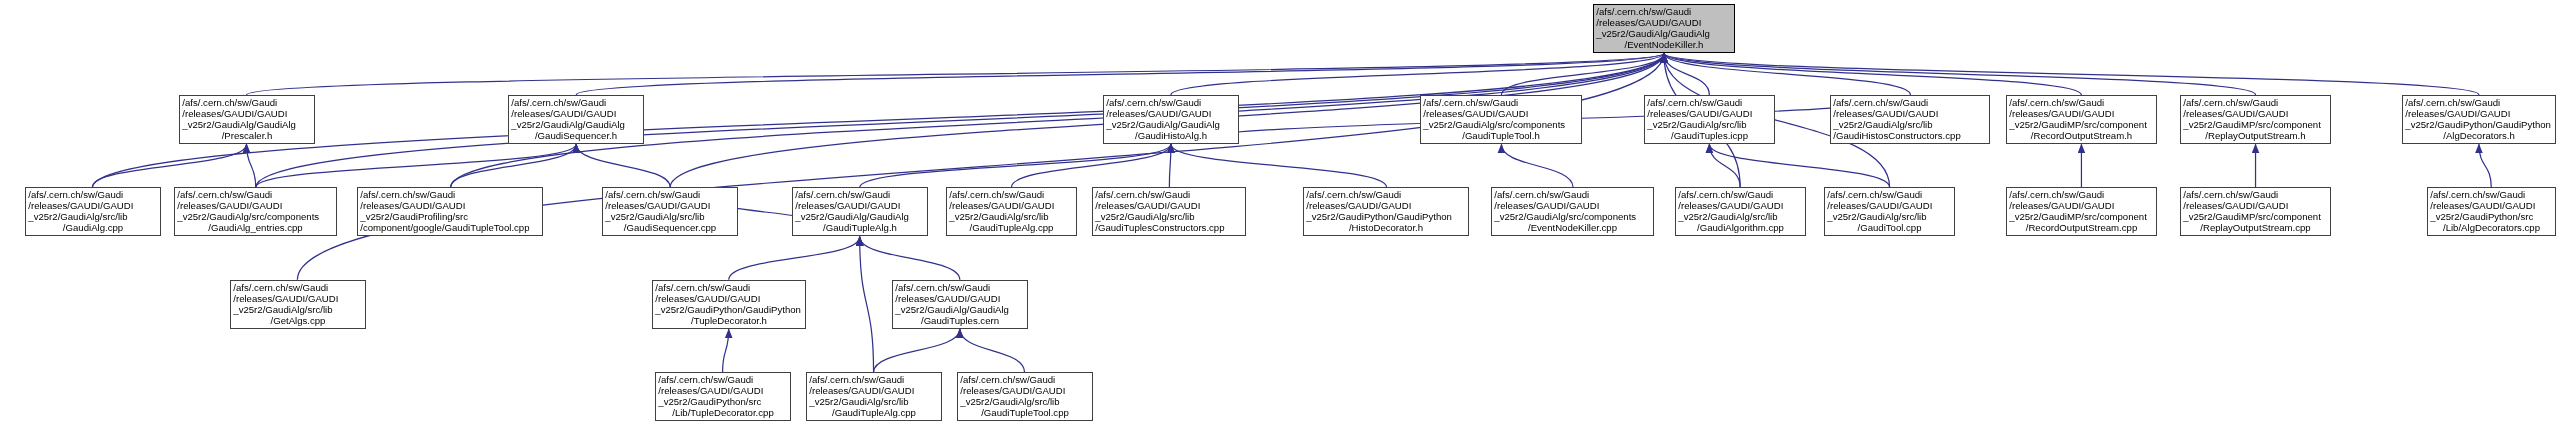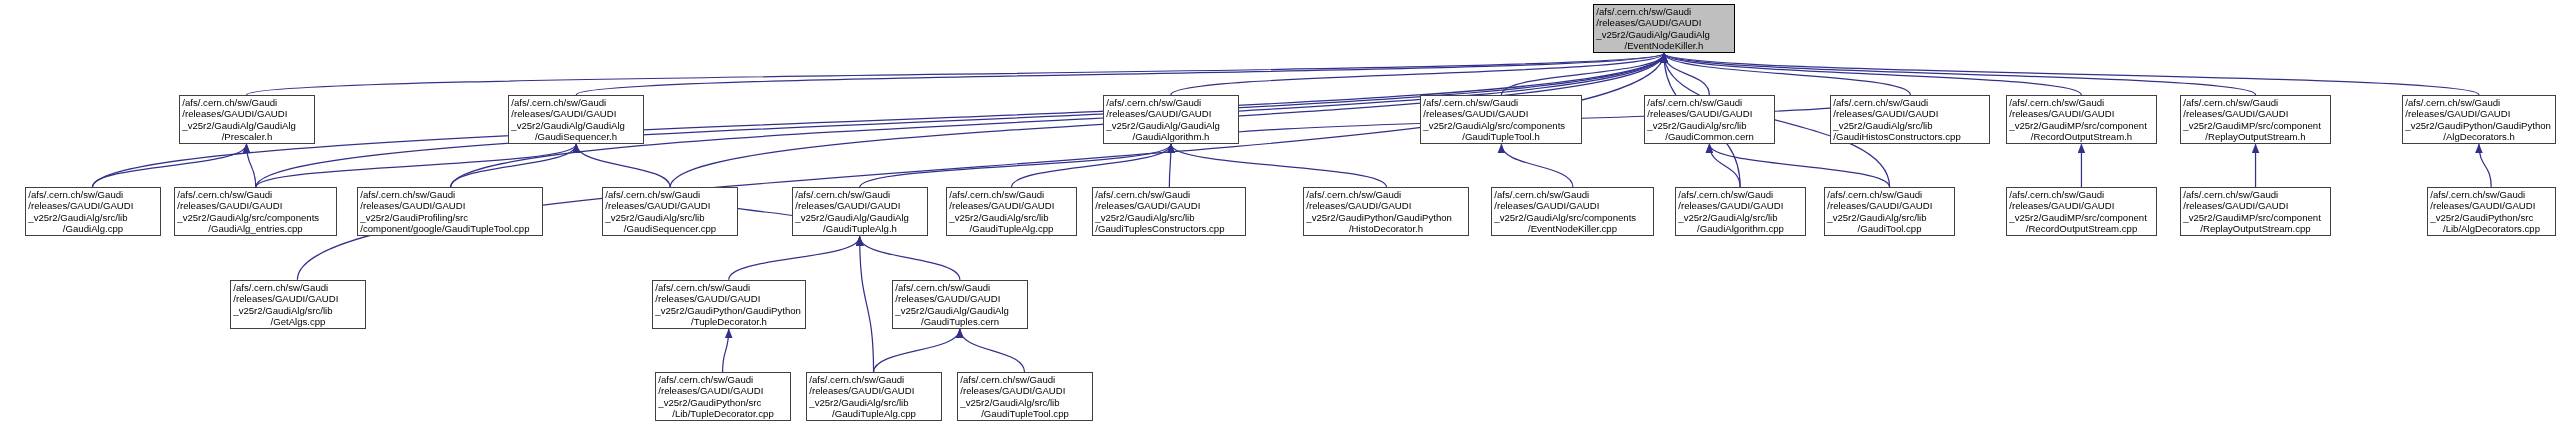--- a/index.html
+++ b/index.html
@@ -16,21 +16,21 @@
     box-sizing:border-box;
     background:#ffffff;
     border:0.8px solid #404040;
     color:#000000;
     font-size:9.6px;
     line-height:11px;
     text-align:center;
     display:flex;
     flex-direction:column;
     align-items:center;
-    justify-content:space-between;
+    justify-content:flex-start;
     white-space:pre;
     padding:0.8px 2.3px;
     z-index:3;
   }
   .node.root{
     background:#bfbfbf;
     border:0.8px solid #000000;
   }
   .node .ln{display:block;}
   .node .ln.l{align-self:flex-start;}
@@ -84,23 +84,23 @@
         <path d="M870,243 C870,278.2 1116,271.8 1116,307" marker-end="url(#arrow)"></path>
         <path d="M938,483 C938,452.2 946,457.8 946,427" marker-end="url(#arrow)"></path>
         <path d="M1134,483 C1134,452.2 1246,457.8 1246,427" marker-end="url(#arrow)"></path>
         <path d="M1330,483 C1330,452.2 1246,457.8 1246,427" marker-end="url(#arrow)"></path>
       </g>
   </svg>
   <div id="node-layer">
       <div class="node root" style="left: 1593px; top: 3.9px; width: 142px; height: 49px;"><span class="ln l">/afs/.cern.ch/sw/Gaudi</span><span class="ln l">/releases/GAUDI/GAUDI</span><span class="ln l">_v25r2/GaudiAlg/GaudiAlg</span><span class="ln">/EventNodeKiller.h</span></div>
       <div class="node" style="left: 179px; top: 95px; width: 136px; height: 49px;"><span class="ln l">/afs/.cern.ch/sw/Gaudi</span><span class="ln l">/releases/GAUDI/GAUDI</span><span class="ln l">_v25r2/GaudiAlg/GaudiAlg</span><span class="ln">/Prescaler.h</span></div>
       <div class="node" style="left: 508px; top: 95px; width: 136px; height: 49px;"><span class="ln l">/afs/.cern.ch/sw/Gaudi</span><span class="ln l">/releases/GAUDI/GAUDI</span><span class="ln l">_v25r2/GaudiAlg/GaudiAlg</span><span class="ln">/GaudiSequencer.h</span></div>
-      <div class="node" style="left: 1103px; top: 95px; width: 136px; height: 49px;"><span class="ln l">/afs/.cern.ch/sw/Gaudi</span><span class="ln l">/releases/GAUDI/GAUDI</span><span class="ln l">_v25r2/GaudiAlg/GaudiAlg</span><span class="ln">/GaudiAlgorithm.h</span></div>
+      <div class="node" style="left: 1103px; top: 95px; width: 136px; height: 49px;"><span class="ln l">/afs/.cern.ch/sw/Gaudi</span><span class="ln l">/releases/GAUDI/GAUDI</span><span class="ln l">_v25r2/GaudiAlg/GaudiAlg</span><span class="ln">/GaudiHistoAlg.h</span></div>
       <div class="node" style="left: 1420px; top: 95px; width: 162px; height: 49px;"><span class="ln l">/afs/.cern.ch/sw/Gaudi</span><span class="ln l">/releases/GAUDI/GAUDI</span><span class="ln l">_v25r2/GaudiAlg/src/components</span><span class="ln">/GaudiTupleTool.h</span></div>
-      <div class="node" style="left: 1644px; top: 95px; width: 131px; height: 49px;"><span class="ln l">/afs/.cern.ch/sw/Gaudi</span><span class="ln l">/releases/GAUDI/GAUDI</span><span class="ln l">_v25r2/GaudiAlg/src/lib</span><span class="ln">/GaudiCommon.cern</span></div>
+      <div class="node" style="left: 1644px; top: 95px; width: 131px; height: 49px;"><span class="ln l">/afs/.cern.ch/sw/Gaudi</span><span class="ln l">/releases/GAUDI/GAUDI</span><span class="ln l">_v25r2/GaudiAlg/src/lib</span><span class="ln">/GaudiTuples.icpp</span></div>
       <div class="node" style="left: 1830px; top: 95px; width: 160px; height: 49px;"><span class="ln l">/afs/.cern.ch/sw/Gaudi</span><span class="ln l">/releases/GAUDI/GAUDI</span><span class="ln l">_v25r2/GaudiAlg/src/lib</span><span class="ln l">/GaudiHistosConstructors.cpp</span></div>
       <div class="node" style="left: 2006px; top: 95px; width: 151px; height: 49px;"><span class="ln l">/afs/.cern.ch/sw/Gaudi</span><span class="ln l">/releases/GAUDI/GAUDI</span><span class="ln l">_v25r2/GaudiMP/src/component</span><span class="ln">/RecordOutputStream.h</span></div>
       <div class="node" style="left: 2180px; top: 95px; width: 151px; height: 49px;"><span class="ln l">/afs/.cern.ch/sw/Gaudi</span><span class="ln l">/releases/GAUDI/GAUDI</span><span class="ln l">_v25r2/GaudiMP/src/component</span><span class="ln">/ReplayOutputStream.h</span></div>
       <div class="node" style="left: 2402px; top: 95px; width: 154px; height: 49px;"><span class="ln l">/afs/.cern.ch/sw/Gaudi</span><span class="ln l">/releases/GAUDI/GAUDI</span><span class="ln l">_v25r2/GaudiPython/GaudiPython</span><span class="ln">/AlgDecorators.h</span></div>
       <div class="node" style="left: 25px; top: 187px; width: 136px; height: 49px;"><span class="ln l">/afs/.cern.ch/sw/Gaudi</span><span class="ln l">/releases/GAUDI/GAUDI</span><span class="ln l">_v25r2/GaudiAlg/src/lib</span><span class="ln">/GaudiAlg.cpp</span></div>
       <div class="node" style="left: 174px; top: 187px; width: 163px; height: 49px;"><span class="ln l">/afs/.cern.ch/sw/Gaudi</span><span class="ln l">/releases/GAUDI/GAUDI</span><span class="ln l">_v25r2/GaudiAlg/src/components</span><span class="ln">/GaudiAlg_entries.cpp</span></div>
       <div class="node" style="left: 357px; top: 187px; width: 186px; height: 49px;"><span class="ln l">/afs/.cern.ch/sw/Gaudi</span><span class="ln l">/releases/GAUDI/GAUDI</span><span class="ln l">_v25r2/GaudiProfiling/src</span><span class="ln l">/component/google/GaudiTupleTool.cpp</span></div>
       <div class="node" style="left: 602px; top: 187px; width: 136px; height: 49px;"><span class="ln l">/afs/.cern.ch/sw/Gaudi</span><span class="ln l">/releases/GAUDI/GAUDI</span><span class="ln l">_v25r2/GaudiAlg/src/lib</span><span class="ln">/GaudiSequencer.cpp</span></div>
       <div class="node" style="left: 792px; top: 187px; width: 136px; height: 49px;"><span class="ln l">/afs/.cern.ch/sw/Gaudi</span><span class="ln l">/releases/GAUDI/GAUDI</span><span class="ln l">_v25r2/GaudiAlg/GaudiAlg</span><span class="ln">/GaudiTupleAlg.h</span></div>
       <div class="node" style="left: 946px; top: 187px; width: 131px; height: 49px;"><span class="ln l">/afs/.cern.ch/sw/Gaudi</span><span class="ln l">/releases/GAUDI/GAUDI</span><span class="ln l">_v25r2/GaudiAlg/src/lib</span><span class="ln">/GaudiTupleAlg.cpp</span></div>

